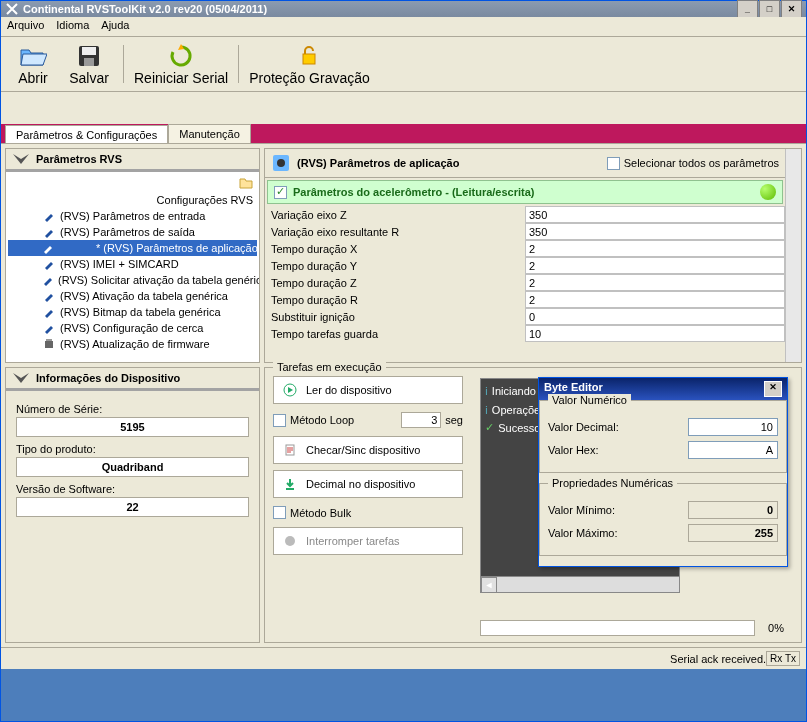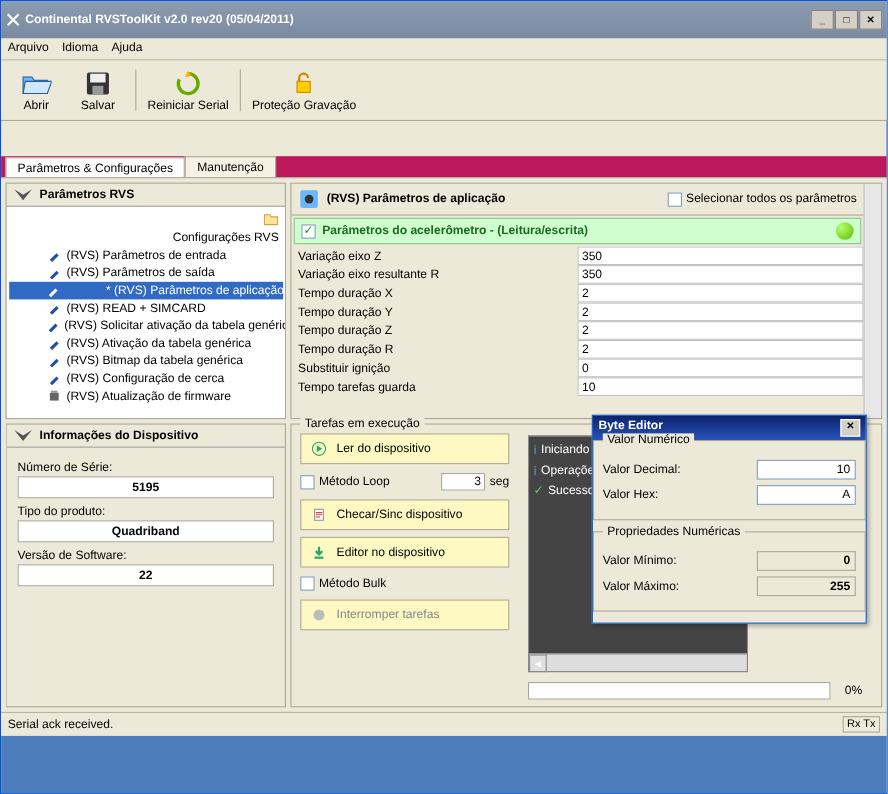--- a/index.html
+++ b/index.html
@@ -1,43 +1,43 @@
 <!DOCTYPE html>
 <html><head>
 <meta charset="utf-8">
 <style>
 * { box-sizing: border-box; font-family: Tahoma, sans-serif; font-size: 11px; }
 body { margin: 0; background: #507ebb; padding: 0; }
 
 .window { width: 807px; height: 722px; background: #ece9d8; border: 1px solid #0054e3; display: flex; flex-direction: column; position: relative; }
 
-.titlebar { height: 34px; background: linear-gradient(to bottom, #8b9bb0 0%, #7a8aa0 100%); display: flex; align-items: center; padding: 0 4px; color: #fff; font-weight: bold; }
+.titlebar { height: 16px; background: linear-gradient(to bottom, #8b9bb0 0%, #7a8aa0 100%); display: flex; align-items: center; padding: 0 4px; color: #fff; font-weight: bold; }
 .titlebar .app-icon { width: 14px; height: 14px; margin-right: 4px; display: inline-flex; align-items: center; justify-content: center; }
 .titlebar .title { flex: 1; }
 .titlebar .winbtns { display: flex; gap: 0; }
 .titlebar .winbtn { width: 21px; height: 18px; background: #d4d0c8; border: 1px solid #808080; display: flex; align-items: center; justify-content: center; font-size: 9px; font-weight: bold; color: #000; margin-left: 1px; }
 
 .menubar { height: 20px; background: #ece9d8; padding: 2px 6px; display: flex; gap: 12px; border-bottom: 1px solid #aca899; }
 .menubar span { cursor: default; }
 
 .toolbar { height: 55px; background: #ece9d8; display: flex; padding: 4px 8px; gap: 8px; border-bottom: 1px solid #aca899; }
 .tbitem { display: flex; flex-direction: column; align-items: center; justify-content: center; min-width: 48px; cursor: default; }
 .tbitem .ico { width: 28px; height: 28px; display: flex; align-items: center; justify-content: center; font-size: 20px; }
-.tbitem .lbl { font-size: 11px; }
+.tbitem .lbl { font-size: 14px; }
 .tbsep { width: 1px; background: #aca899; margin: 4px 2px; }
 
 .tabs { display: flex; padding: 0 4px; background: #be185d; margin-top: 32px; }
 .tab { padding: 3px 10px; border: 1px solid #aca899; background: #ece9d8; border-bottom: none; cursor: default; }
 .tab.active { background: #fff; border-top: 1px solid #aca899; position: relative; top: 1px; }
 .tab:not(.active) { background: #f5f2e3; }
 
 .main { flex: 1; background: #ece9d8; display: grid; grid-template-columns: 255px 1fr; grid-template-rows: 215px 1fr; gap: 4px; padding: 4px; border-top: 1px solid #aca899; position: relative; overflow: hidden; }
 
 .panel { background: #ece9d8; border: 1px solid #aca899; display: flex; flex-direction: column; }
-.panel-head { padding: 4px 6px; font-weight: bold; display: flex; align-items: center; gap: 6px; border-bottom: 1px solid #a3a3a3; }
+.panel-head { padding: 4px 6px; font-weight: bold; display: flex; align-items: center; gap: 6px; border-bottom: 3px solid #a3a3a3; }
 .panel-head .icon { font-size: 14px; }
 
 .tree { flex: 1; overflow: auto; background: #fff; padding: 2px; }
 .tree-root { padding: 2px 4px; display: flex; align-items: flex-end; gap: 4px; flex-direction: column; }
 .tree-item { padding: 1px 4px 1px 34px; display: flex; align-items: center; gap: 4px; white-space: nowrap; }
 .tree-item.sel { background: #316ac5; color: #fff; gap: 42px; }
 .tree-item .ticon { width: 14px; height: 14px; display: inline-flex; align-items: center; justify-content: center; color: #2050a0; font-size: 11px; }
 .tree-item.sel .ticon { color: #fff; }
 .fw-icon { width: 14px; height: 14px; display:inline-flex; align-items:center; justify-content:center; }
 
@@ -62,21 +62,21 @@
 
 .devinfo { padding: 6px 10px; }
 .devinfo .dlabel { margin-top: 6px; }
 .devinfo .dval { width: 100%; border: 1px solid #aca899; background: #fff; text-align: center; padding: 3px; font-weight: bold; margin-top: 2px; }
 
 .tasks-panel { grid-column: 2; position: relative; }
 .fieldset { border: 1px solid #aca899; padding: 8px; position: relative; height:100%; }
 .fieldset > .legend { position: absolute; top: -7px; left: 8px; background: #ece9d8; padding: 0 4px; font-size:11px; }
 
 .task-btns { display:flex; flex-direction:column; gap:6px; width: 190px; }
-.task-btn { border: 1px solid #aca899; background: #fef9c3; padding: 5px 8px; display:flex; align-items:center; gap:8px; cursor:default; }
+.task-btn { border: 1px solid #aca899; background: #ffffff; padding: 5px 8px; display:flex; align-items:center; gap:8px; cursor:default; }
 .task-btn.disabled { color:#888; }
 .task-btn .bi { width:16px; height:16px; display:inline-flex; align-items:center; justify-content:center; }
 .chkrow { display:flex; align-items:center; gap:4px; padding: 2px 0; }
 .spin { width:40px; border:1px solid #aca899; padding:1px 3px; text-align:right; background:#fff; display:inline-block; }
 
 .log { position:absolute; left: 215px; top: 10px; width: 200px; height: 215px; background:#444; border:1px solid #888; color:#fff; padding:2px; }
 .log-row { display:flex; align-items:center; gap:4px; padding:2px; font-size:11px; }
 .log-row.info::before { content:"ℹ"; color:#5ab; }
 .log-row.ok::before { content:"✓"; color:#6c6; }
 .hscroll { position:absolute; bottom:0; left:0; right:0; height:16px; background:#ddd; border-top:1px solid #888; }
@@ -92,21 +92,21 @@
 .dialog .dtitle .dtxt { flex:1; }
 .dialog .dx { width:18px; height:16px; background:#d4d0c8; border:1px solid #fff; color:#000; text-align:center; font-size:9px; font-weight:bold; }
 .dialog .dbody { padding: 0; }
 .dfield { border:1px solid #aca899; padding: 12px 8px 8px 8px; position:relative; margin-bottom:10px; }
 .dfield > .legend { position:absolute; top:-7px; left:8px; background:#ece9d8; padding:0 4px; }
 .drow { display:flex; align-items:center; margin: 5px 0; }
 .drow .dl { flex:1; }
 .drow .dv { width: 90px; border:1px solid #7f9db9; background:#fff; padding:2px 4px; text-align:right; }
 .drow .ro { background:#ece9d8; border:1px solid #aca899; font-weight:bold; }
 
-.statusbar { height:22px; background:#ece9d8; border-top:1px solid #aca899; display:flex; align-items:center; padding:0 6px; }
+.statusbar { height:22px; background:#ece9d8; border-top:1px solid #aca899; display:flex; align-items:center; padding:0 6px;text-align:right; }
 .statusbar .stxt { flex:1; }
 .statusbar .rxtx { border:1px solid #aca899; padding:1px 3px; font-size:10px; }
 
 .bottom-blue { height: 52px; background: #4d7ebb; }
 
 svg { display:block; }
 </style>
 </head>
 <body>
 
@@ -223,21 +223,21 @@
                 </svg>
               </span>
               <span>* (RVS) Parâmetros de aplicação</span>
             </div>
             <div class="tree-item">
               <span class="ticon">
                 <svg width="12" height="12" viewBox="0 0 12 12">
                   <path d="M2 10 l6 -6 l2 2 l-6 6 z" fill="#2050a0"></path>
                 </svg>
               </span>
-              <span>(RVS) READ + SIMCARD</span>
+              <span>(RVS) IMEI + SIMCARD</span>
             </div>
             <div class="tree-item">
               <span class="ticon">
                 <svg width="12" height="12" viewBox="0 0 12 12">
                   <path d="M2 10 l6 -6 l2 2 l-6 6 z" fill="#2050a0"></path>
                 </svg>
               </span>
               <span>(RVS) Solicitar ativação da tabela genéric</span>
             </div>
             <div class="tree-item">
@@ -384,21 +384,21 @@
               </span>
             <span>Checar/Sinc dispositivo</span>
           </div>
           <div class="task-btn">
             <span class="bi">
                 <svg width="14" height="14" viewBox="0 0 14 14">
                   <path d="M7 2 v6 M4 6 l3 3 l3 -3" stroke="#2a6" fill="none" stroke-width="2"></path>
                   <rect x="3" y="11" width="8" height="2" fill="#2a6"></rect>
                 </svg>
               </span>
-            <span>Editor no dispositivo</span>
+            <span>Decimal no dispositivo</span>
           </div>
           <div class="chkrow">
             <span class="chkbox"></span>
             <span>Método Bulk</span>
           </div>
           <div class="task-btn disabled">
             <span class="bi">
                 <svg width="14" height="14" viewBox="0 0 14 14">
                   <circle cx="7" cy="7" r="5" fill="#bbb"></circle>
                 </svg>

